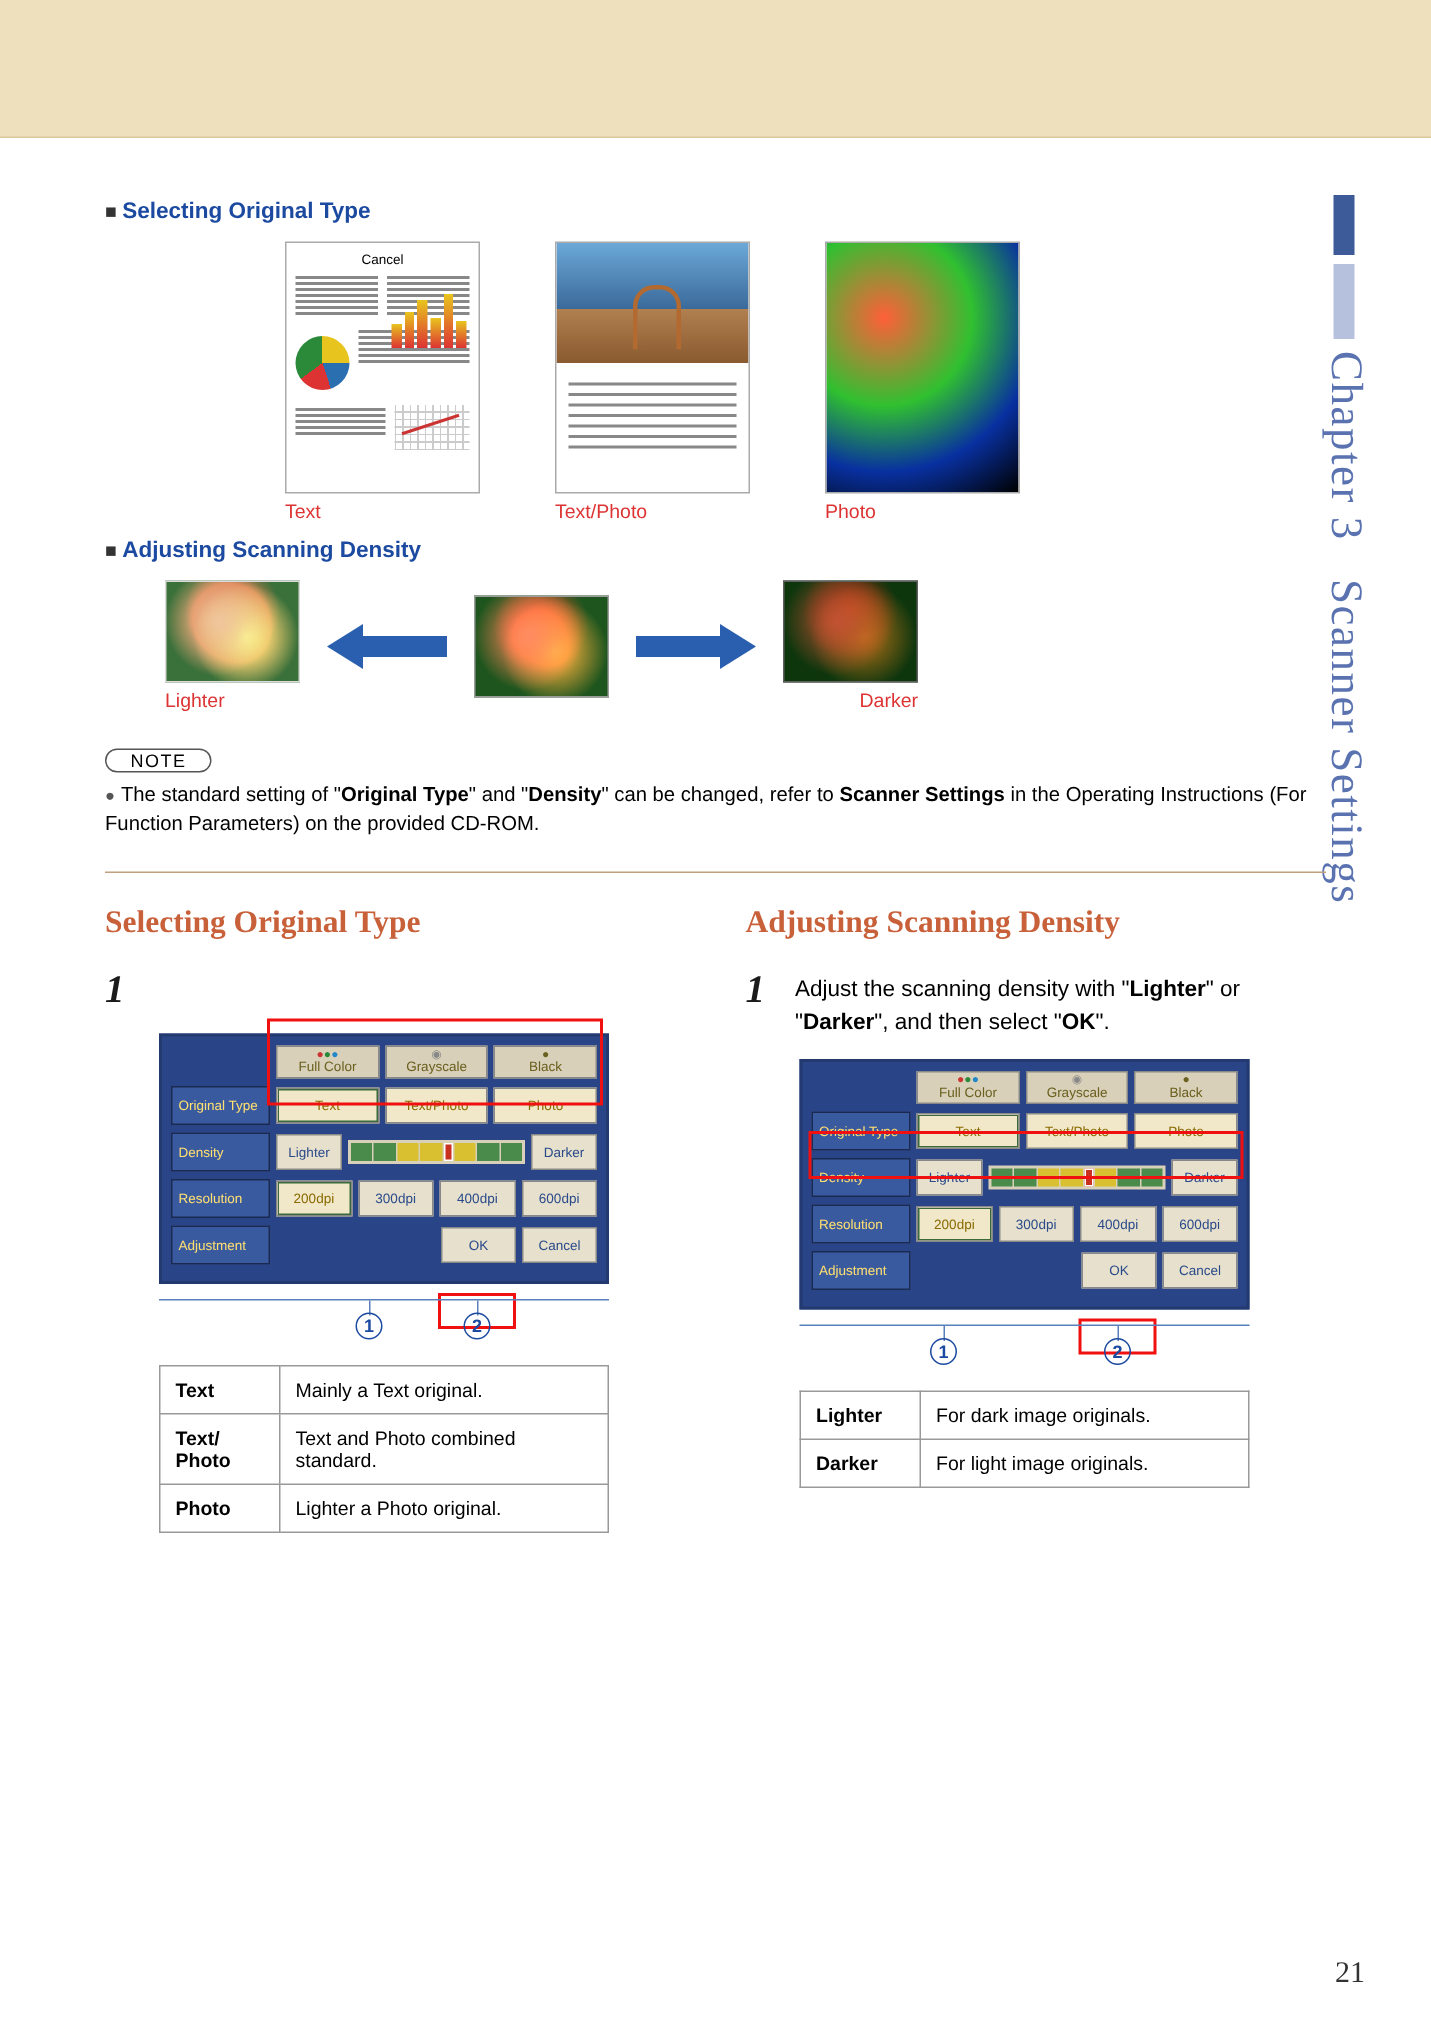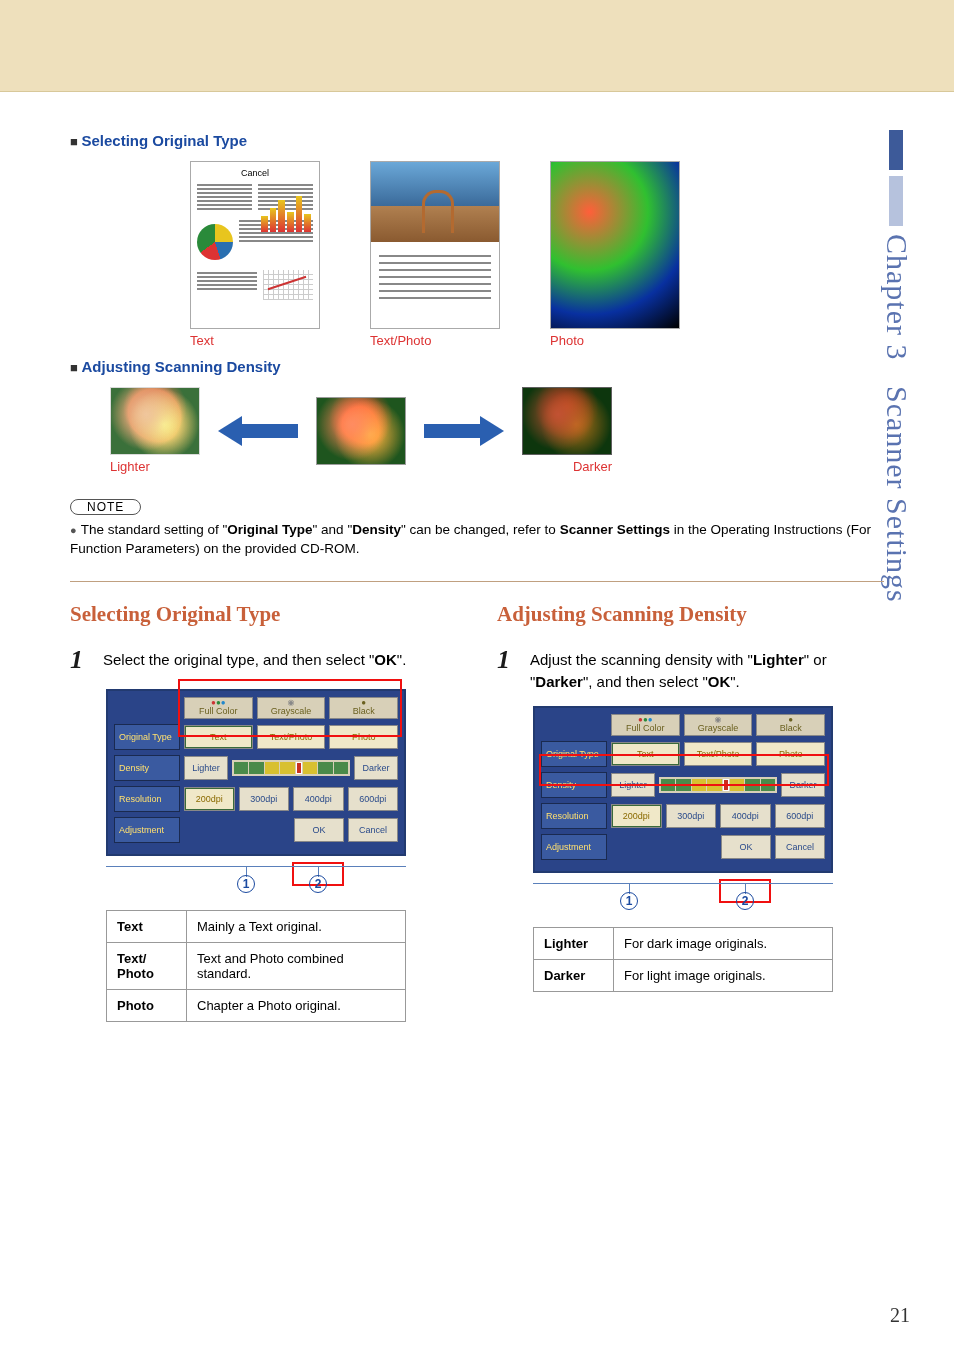--- a/index.html
+++ b/index.html
@@ -422,23 +422,20 @@
   </div>
 
   <hr class="sec-divider">
 
   <div class="columns">
 
     <div class="col">
       <div class="section-title">Selecting Original Type</div>
       <div class="step">
         <div class="step-num">1</div>
-        <div class="step-text">
-          <span>Select the original type, and then select "</span><b>OK</b><span>".</span>
-        </div>
       </div>
 
       <div class="panel-wrap" style="margin-left:36px;">
         <div class="panel">
           <div class="top-tabs">
             <div class="tab">
                 <span class="dot" style="color:#c33">●<span style="color:#2a8a3a">●</span><span style="color:#28c">●</span></span>
                 <span>Full Color</span>
               </div>
             <div class="tab">
@@ -501,21 +498,21 @@
               <td class="h">Text</td>
               <td>Mainly a Text original.</td>
             </tr>
         <tr>
               <td class="h" style="white-space:pre-line;margin-top:28px;">Text/
 Photo</td>
               <td>Text and Photo combined standard.</td>
             </tr>
         <tr>
               <td class="h">Photo</td>
-              <td>Chapter a Photo original.</td>
+              <td>Lighter a Photo original.</td>
             </tr>
       </tbody>
         </table>
     </div>
 
     <div class="col">
       <div class="section-title">Adjusting Scanning Density</div>
       <div class="step">
         <div class="step-num">1</div>
         <div class="step-text">

